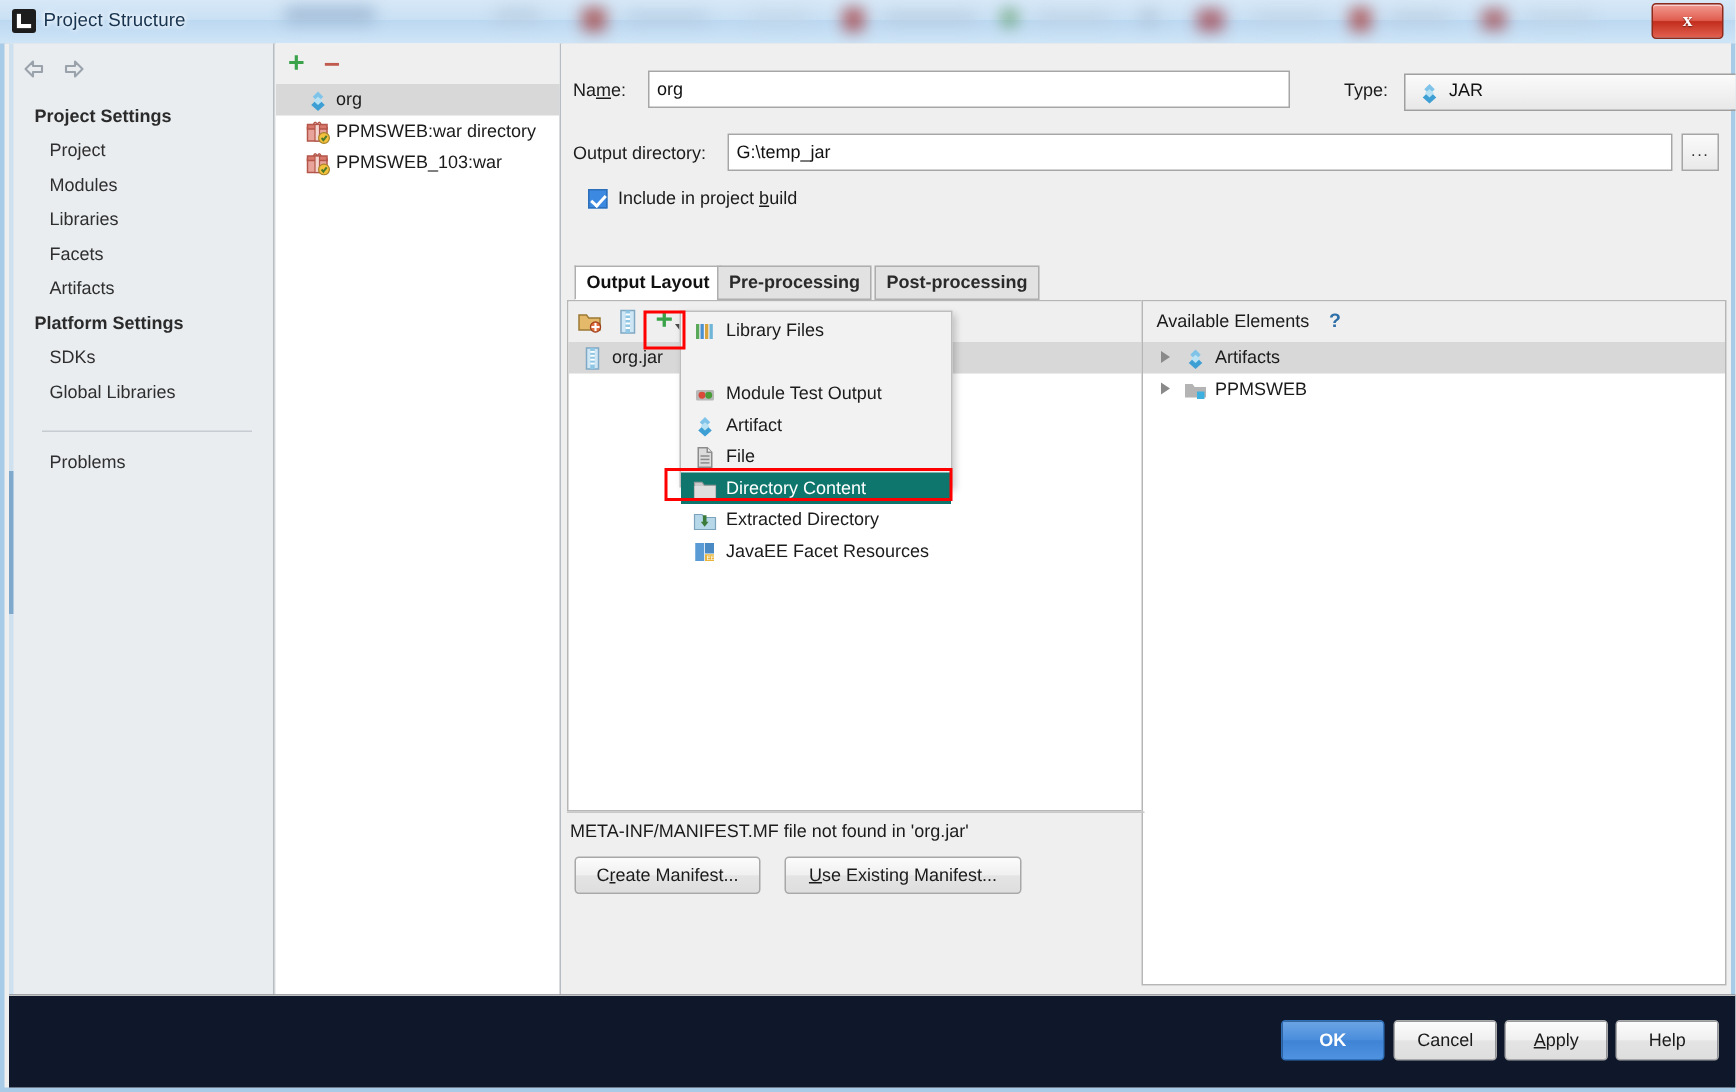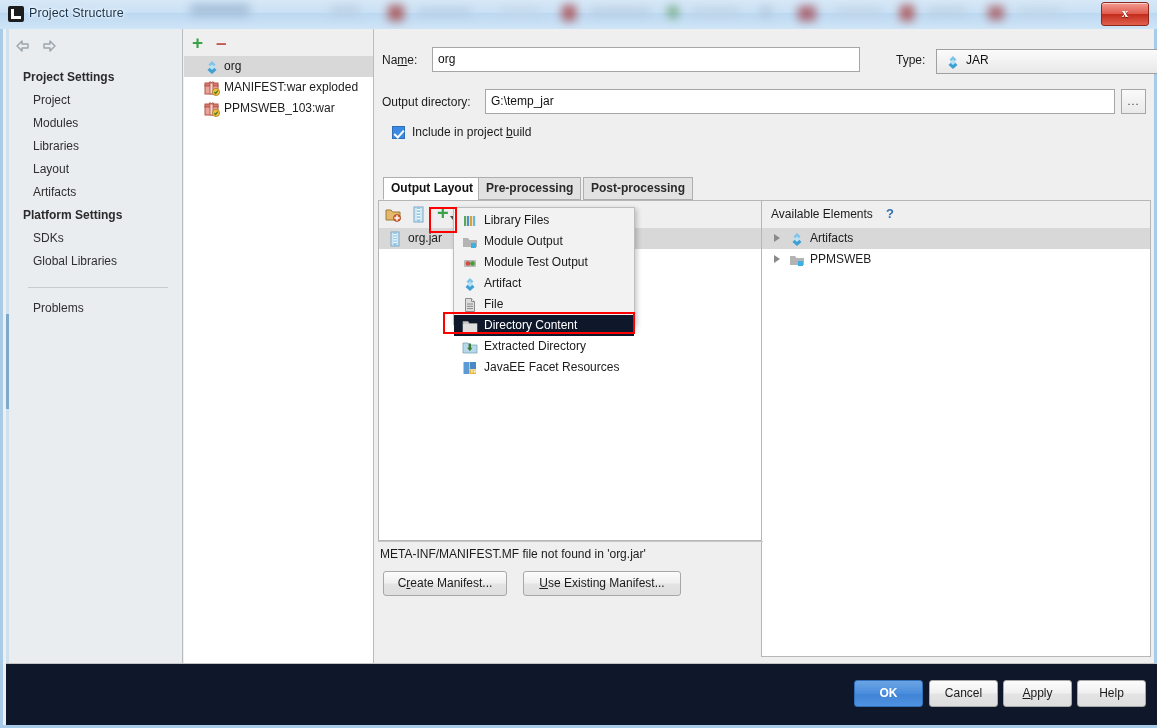--- a/index.html
+++ b/index.html
@@ -245,21 +245,21 @@
   .popup{
     position:absolute;left:450px;top:178px;width:182px;height:118px;
     background:#f2f2f2;border:1px solid #bdbdbd;
     box-shadow:2px 2px 5px rgba(0,0,0,.22);
     box-sizing:border-box;z-index:50;
   }
   .popitem{
     position:absolute;left:0;width:180px;height:21px;cursor:pointer;
     font-size:12px;color:#1b1b1b;
   }
-  .popitem.sel{background:#0f172a;color:#fff;}
+  .popitem.sel{background:#0f766e;color:#fff;}
   .popitem .lbl{position:absolute;left:30px;top:3px;white-space:nowrap;}
   .pop-ico{position:absolute;left:8px;top:3px;width:16px;height:16px;}
 
   
   .annot{
     position:absolute;border:2px solid #ff0000;box-sizing:border-box;z-index:60;
     pointer-events:none;
   }
 
   .ico svg{display:block;}
@@ -310,21 +310,21 @@
           <svg width="18" height="18" viewBox="0 0 18 18">
             <path d="M10 4 L15 9 L10 14 L10 11 L4 11 L4 7 L10 7 Z" fill="none" stroke="#9aa3ab" stroke-width="1.4" stroke-linejoin="round"></path>
           </svg>
         </div>
       </div>
 
       <div class="side-group" style="top:41px;">Project Settings</div>
       <div class="side-item" style="top:64px;">Project</div>
       <div class="side-item" style="top:87px;">Modules</div>
       <div class="side-item" style="top:110px;">Libraries</div>
-      <div class="side-item" style="top:133px;">Layout</div>
+      <div class="side-item" style="top:133px;">Facets</div>
       <div class="side-item" style="top:156px;">Artifacts</div>
 
       <div class="side-group" style="top:179px;">Platform Settings</div>
       <div class="side-item" style="top:202px;">SDKs</div>
       <div class="side-item" style="top:225px;">Global Libraries</div>
 
       <div class="side-sep" style="top:258px;"></div>
       <div class="side-item" style="top:272px;">Problems</div>
     </div>
 
@@ -350,21 +350,21 @@
           <svg width="16" height="16" viewBox="0 0 16 16">
             <rect x="1" y="5" width="13" height="9" fill="#e8a39a" stroke="#b4564a" stroke-width="1"></rect>
             <rect x="1" y="3" width="13" height="3" fill="#d9796c" stroke="#b4564a" stroke-width="1"></rect>
             <rect x="6" y="3" width="3" height="11" fill="#f3d6cf" stroke="#b4564a" stroke-width=".8"></rect>
             <path d="M5 3 Q6 0 7.5 3" fill="none" stroke="#b4564a" stroke-width="1"></path>
             <path d="M10 3 Q9 0 7.5 3" fill="none" stroke="#b4564a" stroke-width="1"></path>
             <circle cx="12" cy="12" r="3.6" fill="#f3c13c" stroke="#a8822a" stroke-width=".8"></circle>
             <path d="M10.4 12 L11.6 13.4 L13.8 10.6" fill="none" stroke="#4a7a2a" stroke-width="1.3"></path>
           </svg>
         </span>
-        <span class="lbl">MANIFEST:war exploded</span>
+        <span class="lbl">PPMSWEB:war directory</span>
       </div>
 
       <div class="art-row" style="top:69px;">
         <span class="art-ico ico">
           <svg width="16" height="16" viewBox="0 0 16 16">
             <rect x="1" y="5" width="13" height="9" fill="#e8a39a" stroke="#b4564a" stroke-width="1"></rect>
             <rect x="1" y="3" width="13" height="3" fill="#d9796c" stroke="#b4564a" stroke-width="1"></rect>
             <rect x="6" y="3" width="3" height="11" fill="#f3d6cf" stroke="#b4564a" stroke-width=".8"></rect>
             <path d="M5 3 Q6 0 7.5 3" fill="none" stroke="#b4564a" stroke-width="1"></path>
             <path d="M10 3 Q9 0 7.5 3" fill="none" stroke="#b4564a" stroke-width="1"></path>
@@ -489,29 +489,20 @@
           <svg width="16" height="16" viewBox="0 0 16 16">
             <rect x="2" y="3" width="2.2" height="10" fill="#5aa85a"></rect>
             <rect x="5" y="3" width="2.2" height="10" fill="#4a8fd0"></rect>
             <rect x="8" y="3" width="2.2" height="10" fill="#d8a33a"></rect>
             <rect x="11" y="3" width="2.2" height="10" fill="#6fb5d8"></rect>
           </svg>
         </span>
         <span class="lbl">Library Files</span>
       </div>
 
-      <div class="popitem" style="top:23px;">
-        <span class="pop-ico ico">
-          <svg width="16" height="16" viewBox="0 0 16 16">
-            <path d="M1 4 h5 l1.5 2 H15 v7 H1 Z" fill="#b4b4b4"></path>
-            <rect x="9" y="9" width="5" height="5" fill="#3eb0e0"></rect>
-          </svg>
-        </span>
-        <span class="lbl">Module Output</span>
-      </div>
 
       <div class="popitem" style="top:44px;">
         <span class="pop-ico ico">
           <svg width="16" height="16" viewBox="0 0 16 16">
             <rect x="2" y="5" width="12" height="7" rx="1" fill="#b8b8b8"></rect>
             <circle cx="6" cy="8.5" r="2.3" fill="#d94a3a"></circle>
             <circle cx="10.5" cy="8.5" r="2.3" fill="#4a9b3a"></circle>
           </svg>
         </span>
         <span class="lbl">Module Test Output</span>

